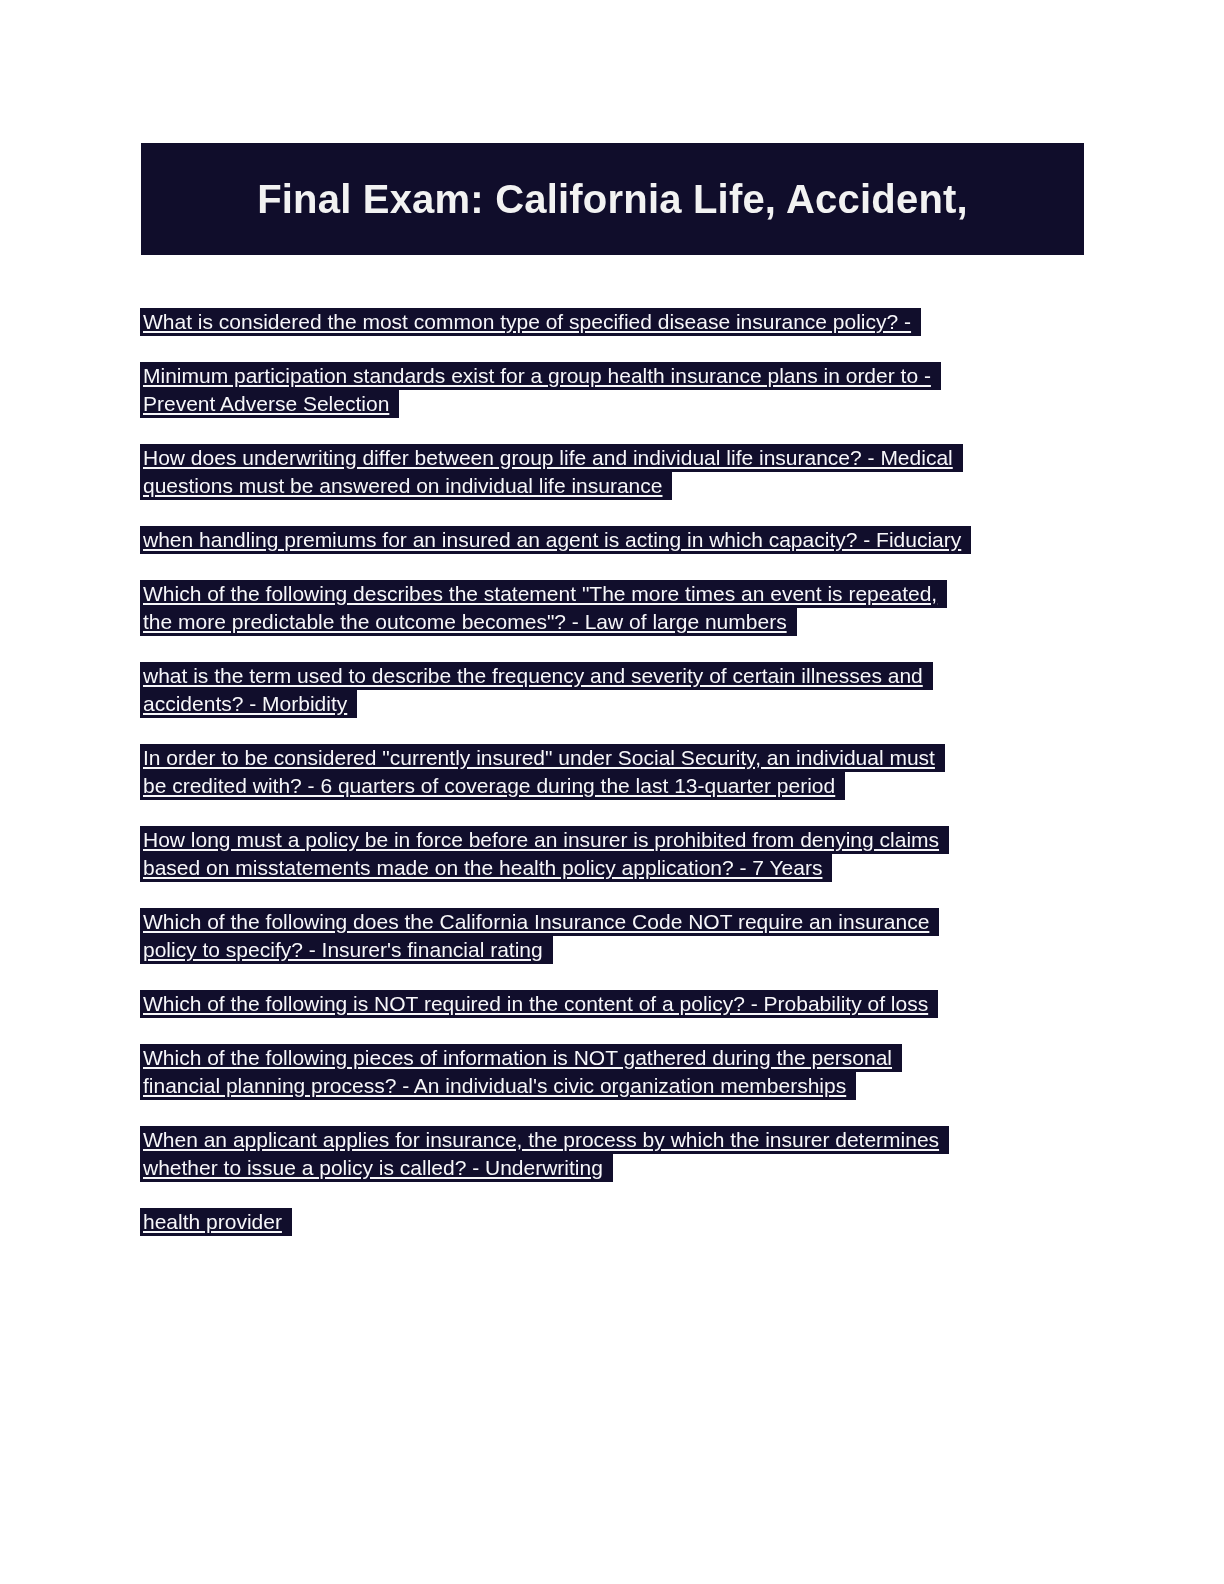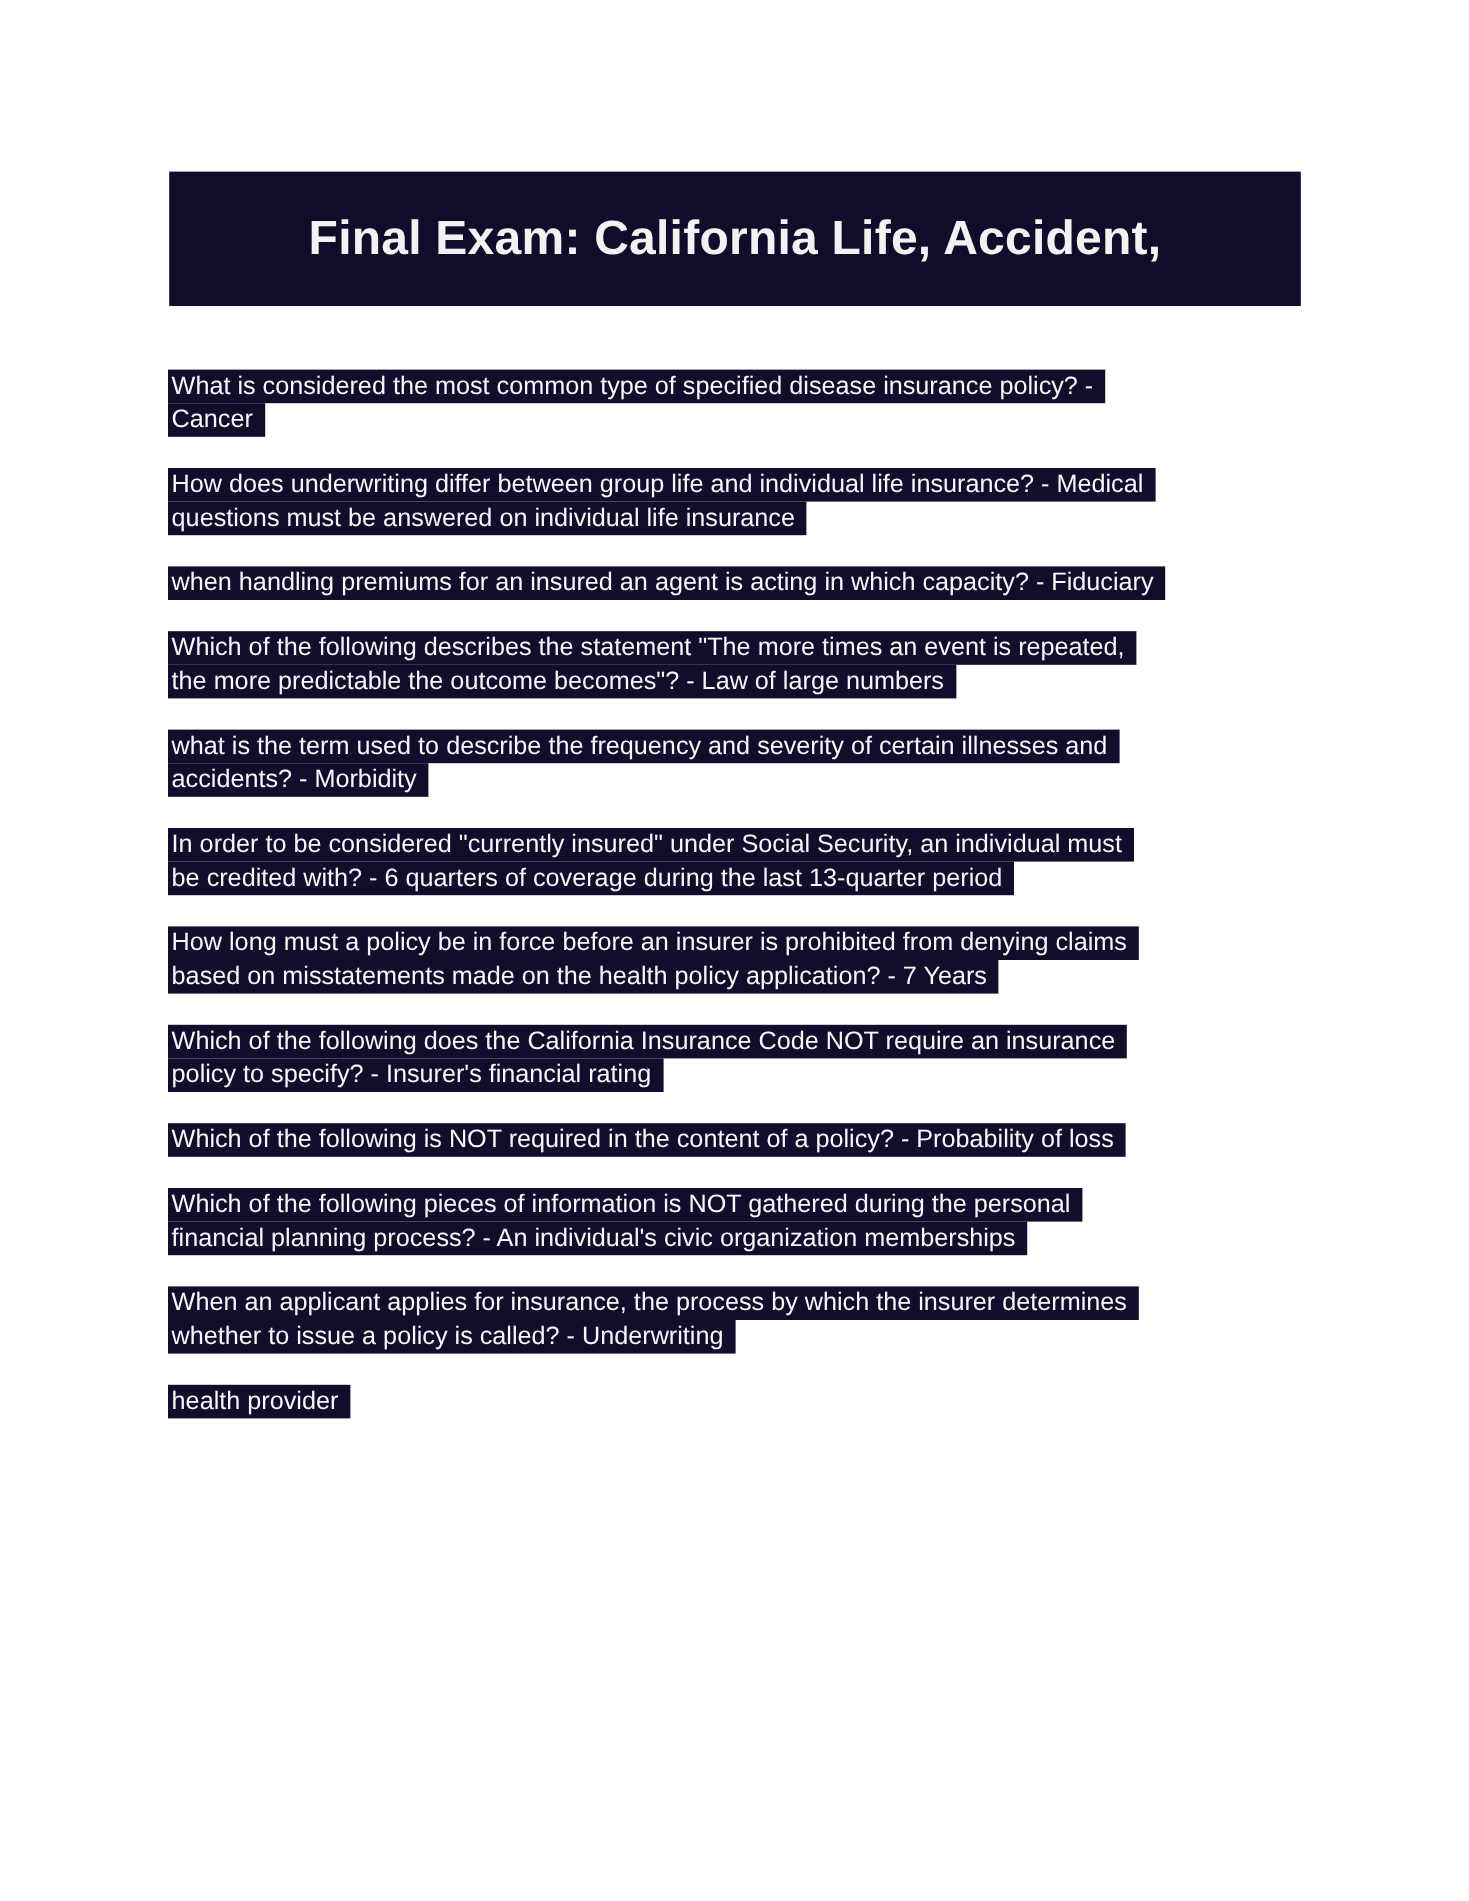--- a/index.html
+++ b/index.html
@@ -50,33 +50,37 @@
   }
   .hl {
     display: inline-block;
     height: 28px;
     line-height: 28px;
     background: var(--highlight-bg, #100d2b);
     color: var(--qa-text-color, #f7f7fa);
     font-size: 21px;
     padding: 0 10px 0 3px;
     margin-left: -3px;
+    text-decoration: underline;
   }
 </style>
 </head>
 <body>
 
 <div class="page">
   <div class="title-banner">
     <div class="title-line">Final Exam: California Life, Accident,</div>
   </div>
   <div class="qa-list">
       <div class="qa">
         <div class="line"><span class="hl">What is considered the most common type of specified disease insurance policy? -</span></div>
-        <div class="line"><span class="hl">Cancer</span></div>
+      </div>
+      <div class="qa">
+        <div class="line"><span class="hl">Minimum participation standards exist for a group health insurance plans in order to -</span></div>
+        <div class="line"><span class="hl">Prevent Adverse Selection</span></div>
       </div>
       <div class="qa">
         <div class="line"><span class="hl">How does underwriting differ between group life and individual life insurance? - Medical</span></div>
         <div class="line"><span class="hl">questions must be answered on individual life insurance</span></div>
       </div>
       <div class="qa">
         <div class="line"><span class="hl">when handling premiums for an insured an agent is acting in which capacity? - Fiduciary</span></div>
       </div>
       <div class="qa">
         <div class="line"><span class="hl">Which of the following describes the statement "The more times an event is repeated,</span></div>

